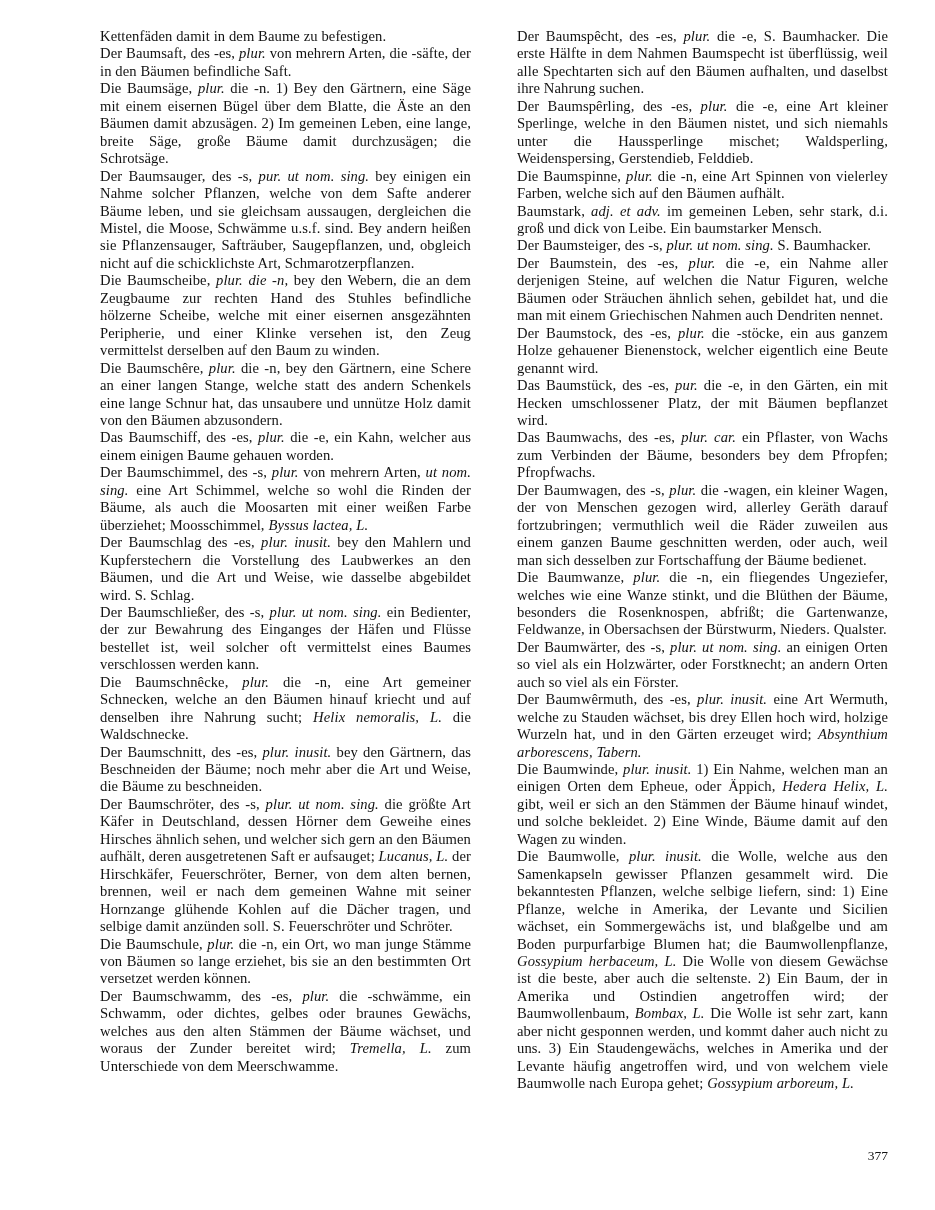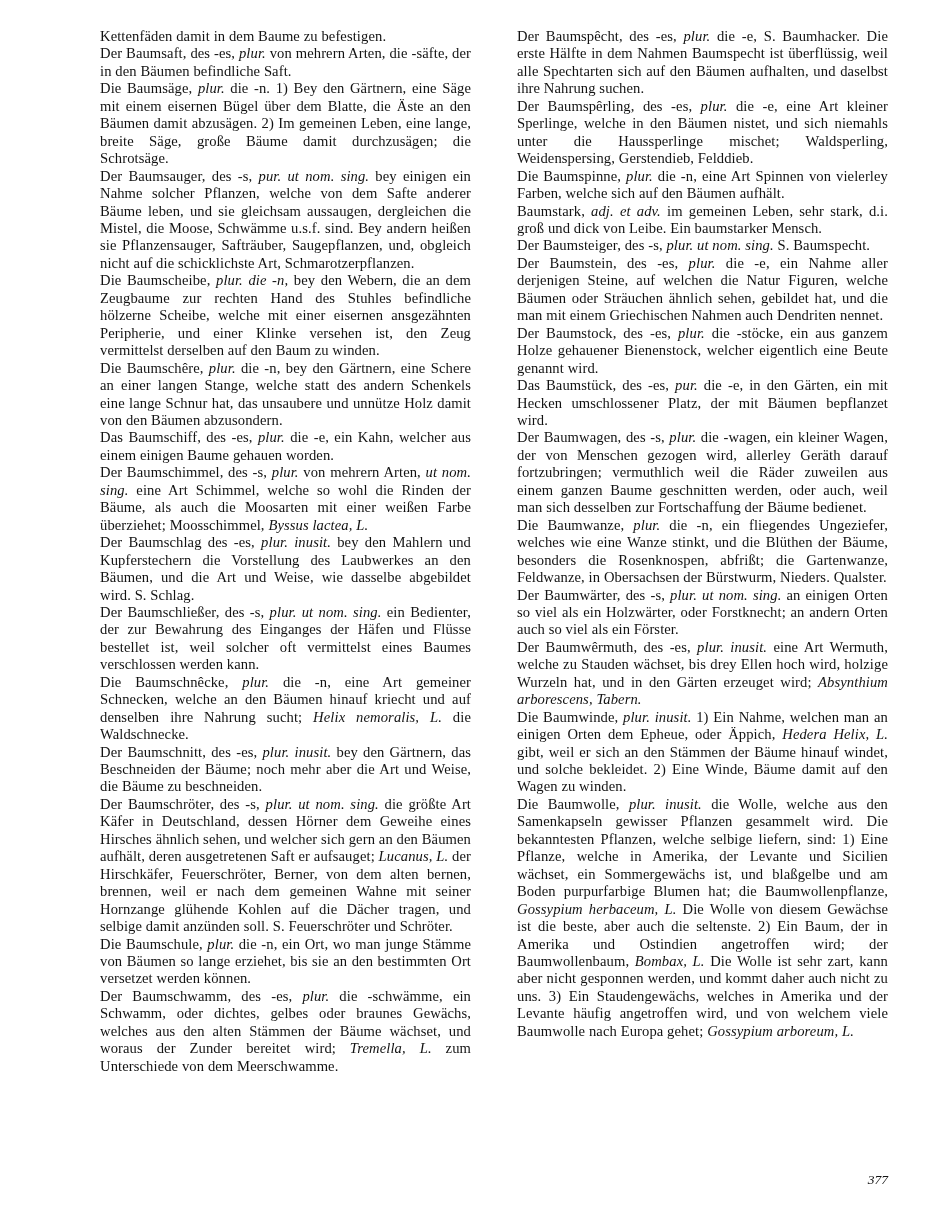--- a/index.html
+++ b/index.html
@@ -35,27 +35,26 @@
   .entry {
     margin: 0;
     padding: 0;
     text-indent: 0;
     hyphens: none;
   }
   .hw { font-weight: normal; }
   .lat { font-style: italic; }
   .page-number {
     position: absolute;
-    top: 1172px;
+    top: 1148px;
     left: 100px;
     width: 788px;
     text-align: right;
     font-size: 13.5px;
     line-height: 16px;
-    font-style: italic;
   }
 </style>
 </head>
 <body>
 
 <div class="page">
   <div class="columns">
     <div class="col">
         <p class="entry"><span class="txt">Kettenfäden damit in dem Baume zu befestigen.</span></p>
         <p class="entry"><span class="hw">Der Baumsaft</span><span class="txt">, des -es, </span><span class="lat">plur.</span><span class="txt"> von mehrern Arten, die -säfte, der in den Bäumen befindliche Saft.</span></p>
@@ -71,24 +70,25 @@
         <p class="entry"><span class="hw">Der Baumschnitt</span><span class="txt">, des -es, </span><span class="lat">plur. inusit.</span><span class="txt"> bey den Gärtnern, das Beschneiden der Bäume; noch mehr aber die Art und Weise, die Bäume zu beschneiden.</span></p>
         <p class="entry"><span class="hw">Der Baumschröter</span><span class="txt">, des -s, </span><span class="lat">plur. ut nom. sing.</span><span class="txt"> die größte Art Käfer in Deutschland, dessen Hörner dem Geweihe eines Hirsches ähnlich sehen, und welcher sich gern an den Bäumen aufhält, deren ausgetretenen Saft er aufsauget; </span><span class="lat">Lucanus, L.</span><span class="txt"> der Hirschkäfer, Feuerschröter, Berner, von dem alten bernen, brennen, weil er nach dem gemeinen Wahne mit seiner Hornzange glühende Kohlen auf die Dächer tragen, und selbige damit anzünden soll. S. Feuerschröter und Schröter.</span></p>
         <p class="entry"><span class="hw">Die Baumschule</span><span class="txt">, </span><span class="lat">plur.</span><span class="txt"> die -n, ein Ort, wo man junge Stämme von Bäumen so lange erziehet, bis sie an den bestimmten Ort versetzet werden können.</span></p>
         <p class="entry"><span class="hw">Der Baumschwamm</span><span class="txt">, des -es, </span><span class="lat">plur.</span><span class="txt"> die -schwämme, ein Schwamm, oder dichtes, gelbes oder braunes Gewächs, welches aus den alten Stämmen der Bäume wächset, und woraus der Zunder bereitet wird; </span><span class="lat">Tremella, L.</span><span class="txt"> zum Unterschiede von dem Meerschwamme.</span></p>
       </div>
     <div class="col">
         <p class="entry"><span class="hw">Der Baumspêcht</span><span class="txt">, des -es, </span><span class="lat">plur.</span><span class="txt"> die -e, S. Baumhacker. Die erste Hälfte in dem Nahmen Baumspecht ist überflüssig, weil alle Spechtarten sich auf den Bäumen aufhalten, und daselbst ihre Nahrung suchen.</span></p>
         <p class="entry"><span class="hw">Der Baumspêrling</span><span class="txt">, des -es, </span><span class="lat">plur.</span><span class="txt"> die -e, eine Art kleiner Sperlinge, welche in den Bäumen nistet, und sich niemahls unter die Haussperlinge mischet; Waldsperling, Weidenspersing, Gerstendieb, Felddieb.</span></p>
         <p class="entry"><span class="hw">Die Baumspinne</span><span class="txt">, </span><span class="lat">plur.</span><span class="txt"> die -n, eine Art Spinnen von vielerley Farben, welche sich auf den Bäumen aufhält.</span></p>
         <p class="entry"><span class="hw">Baumstark</span><span class="txt">, </span><span class="lat">adj. et adv.</span><span class="txt"> im gemeinen Leben, sehr stark, d.i. groß und dick von Leibe. Ein baumstarker Mensch.</span></p>
-        <p class="entry"><span class="hw">Der Baumsteiger</span><span class="txt">, des -s, </span><span class="lat">plur. ut nom. sing.</span><span class="txt"> S. Baumspecht.</span></p>
+        <p class="entry"><span class="hw">Der Baumsteiger</span><span class="txt">, des -s, </span><span class="lat">plur. ut nom. sing.</span><span class="txt"> S. Baumhacker.</span></p>
         <p class="entry"><span class="hw">Der Baumstein</span><span class="txt">, des -es, </span><span class="lat">plur.</span><span class="txt"> die -e, ein Nahme aller derjenigen Steine, auf welchen die Natur Figuren, welche Bäumen oder Sträuchen ähnlich sehen, gebildet hat, und die man mit einem Griechischen Nahmen auch Dendriten nennet.</span></p>
         <p class="entry"><span class="hw">Der Baumstock</span><span class="txt">, des -es, </span><span class="lat">plur.</span><span class="txt"> die -stöcke, ein aus ganzem Holze gehauener Bienenstock, welcher eigentlich eine Beute genannt wird.</span></p>
         <p class="entry"><span class="hw">Das Baumstück</span><span class="txt">, des -es, </span><span class="lat">pur.</span><span class="txt"> die -e, in den Gärten, ein mit Hecken umschlossener Platz, der mit Bäumen bepflanzet wird.</span></p>
+        <p class="entry"><span class="hw">Das Baumwachs</span><span class="txt">, des -es, </span><span class="lat">plur. car.</span><span class="txt"> ein Pflaster, von Wachs zum Verbinden der Bäume, besonders bey dem Pfropfen; Pfropfwachs.</span></p>
         <p class="entry"><span class="hw">Der Baumwagen</span><span class="txt">, des -s, </span><span class="lat">plur.</span><span class="txt"> die -wagen, ein kleiner Wagen, der von Menschen gezogen wird, allerley Geräth darauf fortzubringen; vermuthlich weil die Räder zuweilen aus einem ganzen Baume geschnitten werden, oder auch, weil man sich desselben zur Fortschaffung der Bäume bedienet.</span></p>
         <p class="entry"><span class="hw">Die Baumwanze</span><span class="txt">, </span><span class="lat">plur.</span><span class="txt"> die -n, ein fliegendes Ungeziefer, welches wie eine Wanze stinkt, und die Blüthen der Bäume, besonders die Rosenknospen, abfrißt; die Gartenwanze, Feldwanze, in Obersachsen der Bürstwurm, Nieders. Qualster.</span></p>
         <p class="entry"><span class="hw">Der Baumwärter</span><span class="txt">, des -s, </span><span class="lat">plur. ut nom. sing.</span><span class="txt"> an einigen Orten so viel als ein Holzwärter, oder Forstknecht; an andern Orten auch so viel als ein Förster.</span></p>
         <p class="entry"><span class="hw">Der Baumwêrmuth</span><span class="txt">, des -es, </span><span class="lat">plur. inusit.</span><span class="txt"> eine Art Wermuth, welche zu Stauden wächset, bis drey Ellen hoch wird, holzige Wurzeln hat, und in den Gärten erzeuget wird; </span><span class="lat">Absynthium arborescens, Tabern.</span></p>
         <p class="entry"><span class="hw">Die Baumwinde</span><span class="txt">, </span><span class="lat">plur. inusit.</span><span class="txt"> 1) Ein Nahme, welchen man an einigen Orten dem Epheue, oder Äppich, </span><span class="lat">Hedera Helix, L.</span><span class="txt"> gibt, weil er sich an den Stämmen der Bäume hinauf windet, und solche bekleidet. 2) Eine Winde, Bäume damit auf den Wagen zu winden.</span></p>
         <p class="entry"><span class="hw">Die Baumwolle</span><span class="txt">, </span><span class="lat">plur. inusit.</span><span class="txt"> die Wolle, welche aus den Samenkapseln gewisser Pflanzen gesammelt wird. Die bekanntesten Pflanzen, welche selbige liefern, sind: 1) Eine Pflanze, welche in Amerika, der Levante und Sicilien wächset, ein Sommergewächs ist, und blaßgelbe und am Boden purpurfarbige Blumen hat; die Baumwollenpflanze, </span><span class="lat">Gossypium herbaceum, L.</span><span class="txt"> Die Wolle von diesem Gewächse ist die beste, aber auch die seltenste. 2) Ein Baum, der in Amerika und Ostindien angetroffen wird; der Baumwollenbaum, </span><span class="lat">Bombax, L.</span><span class="txt"> Die Wolle ist sehr zart, kann aber nicht gesponnen werden, und kommt daher auch nicht zu uns. 3) Ein Staudengewächs, welches in Amerika und der Levante häufig angetroffen wird, und von welchem viele Baumwolle nach Europa gehet; </span><span class="lat">Gossypium arboreum, L.</span></p>
       </div>
   </div>
 </div>
 

